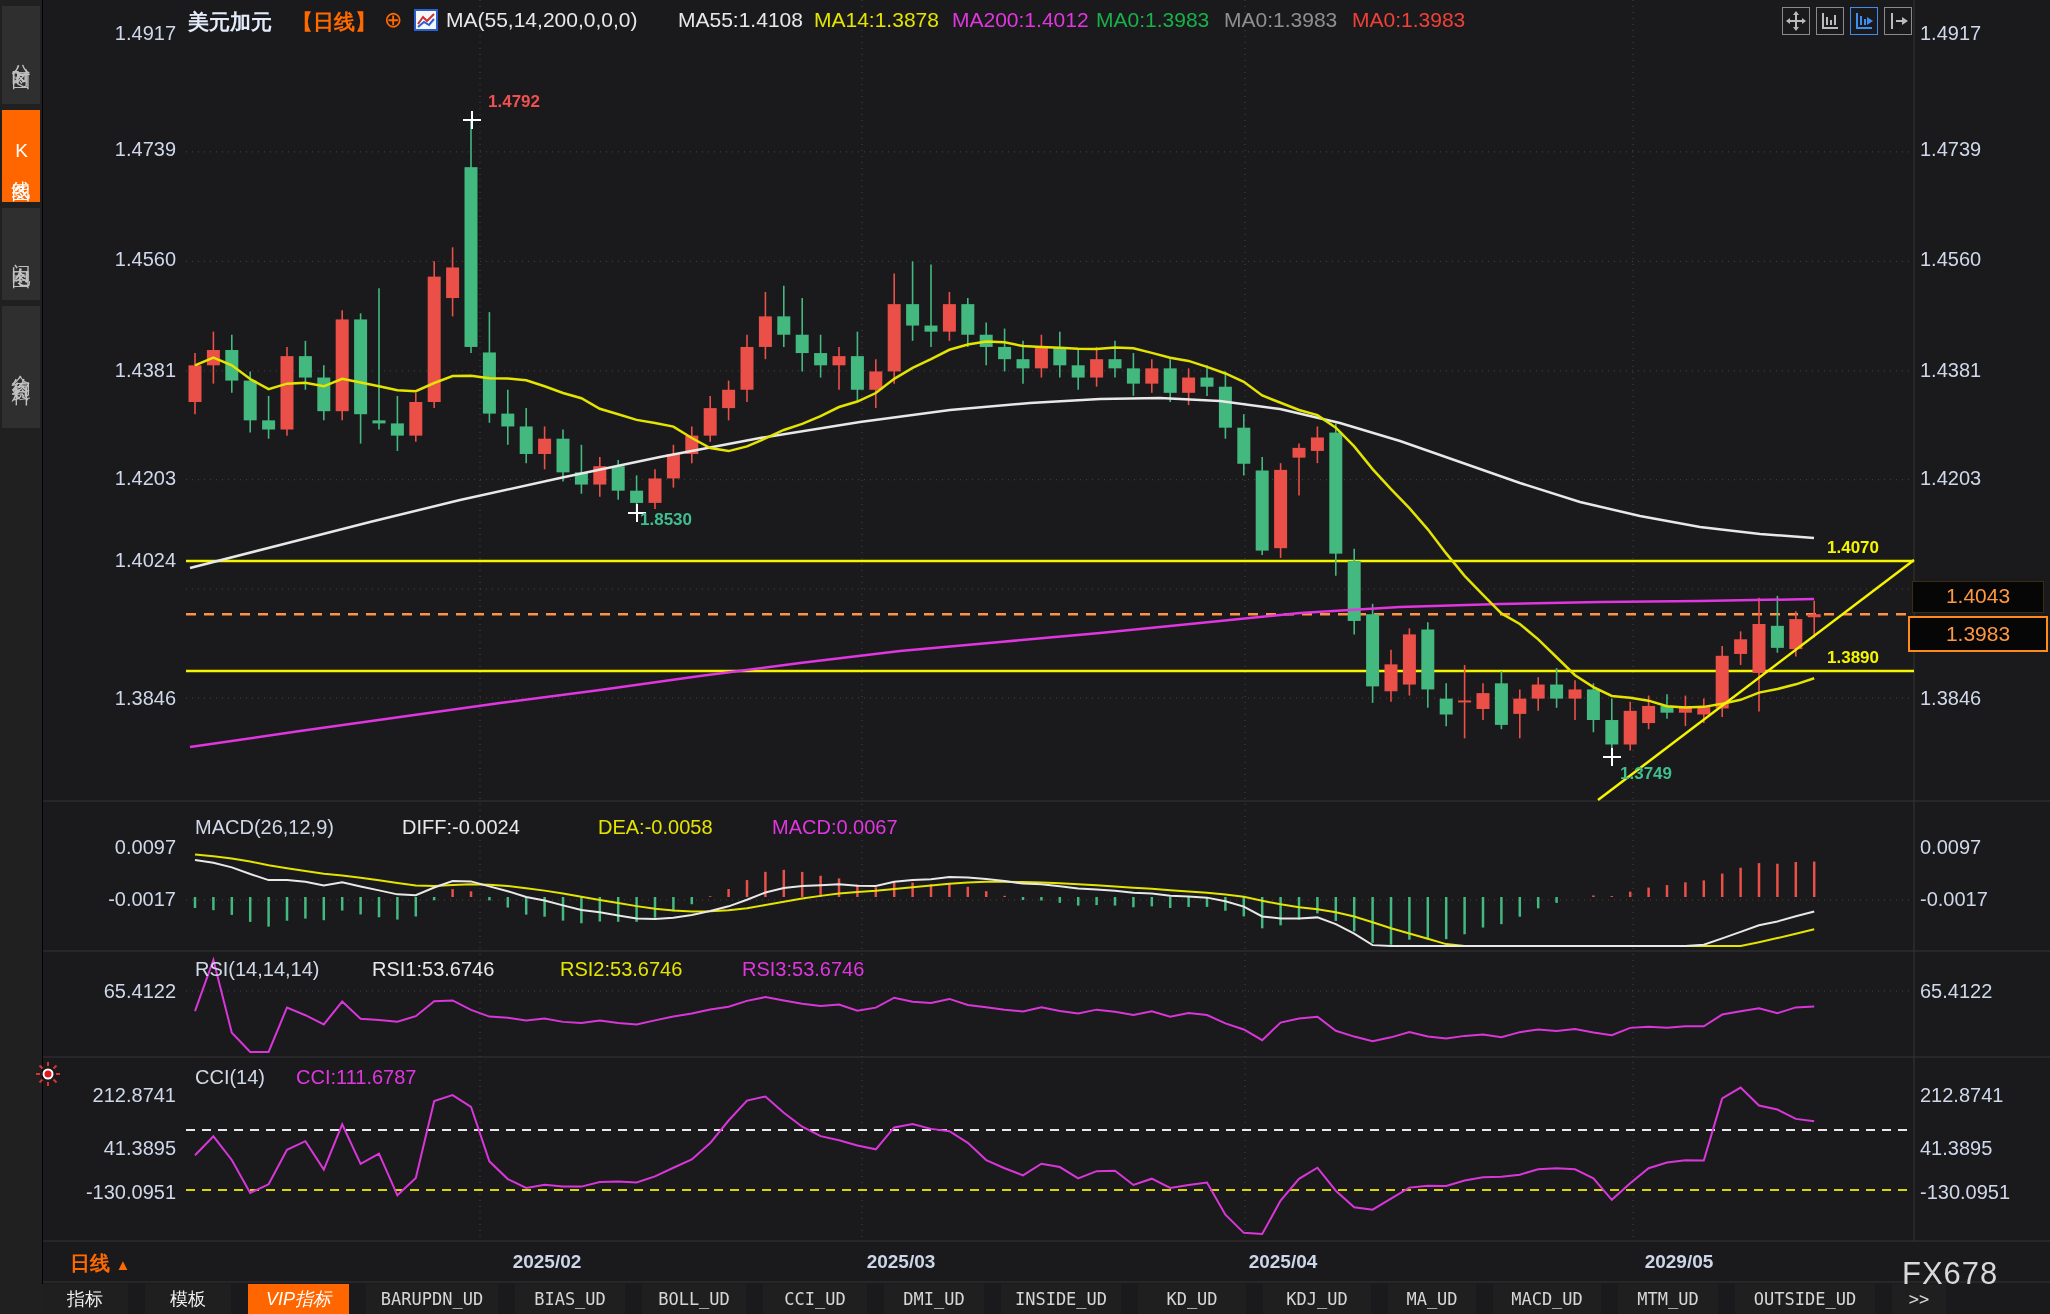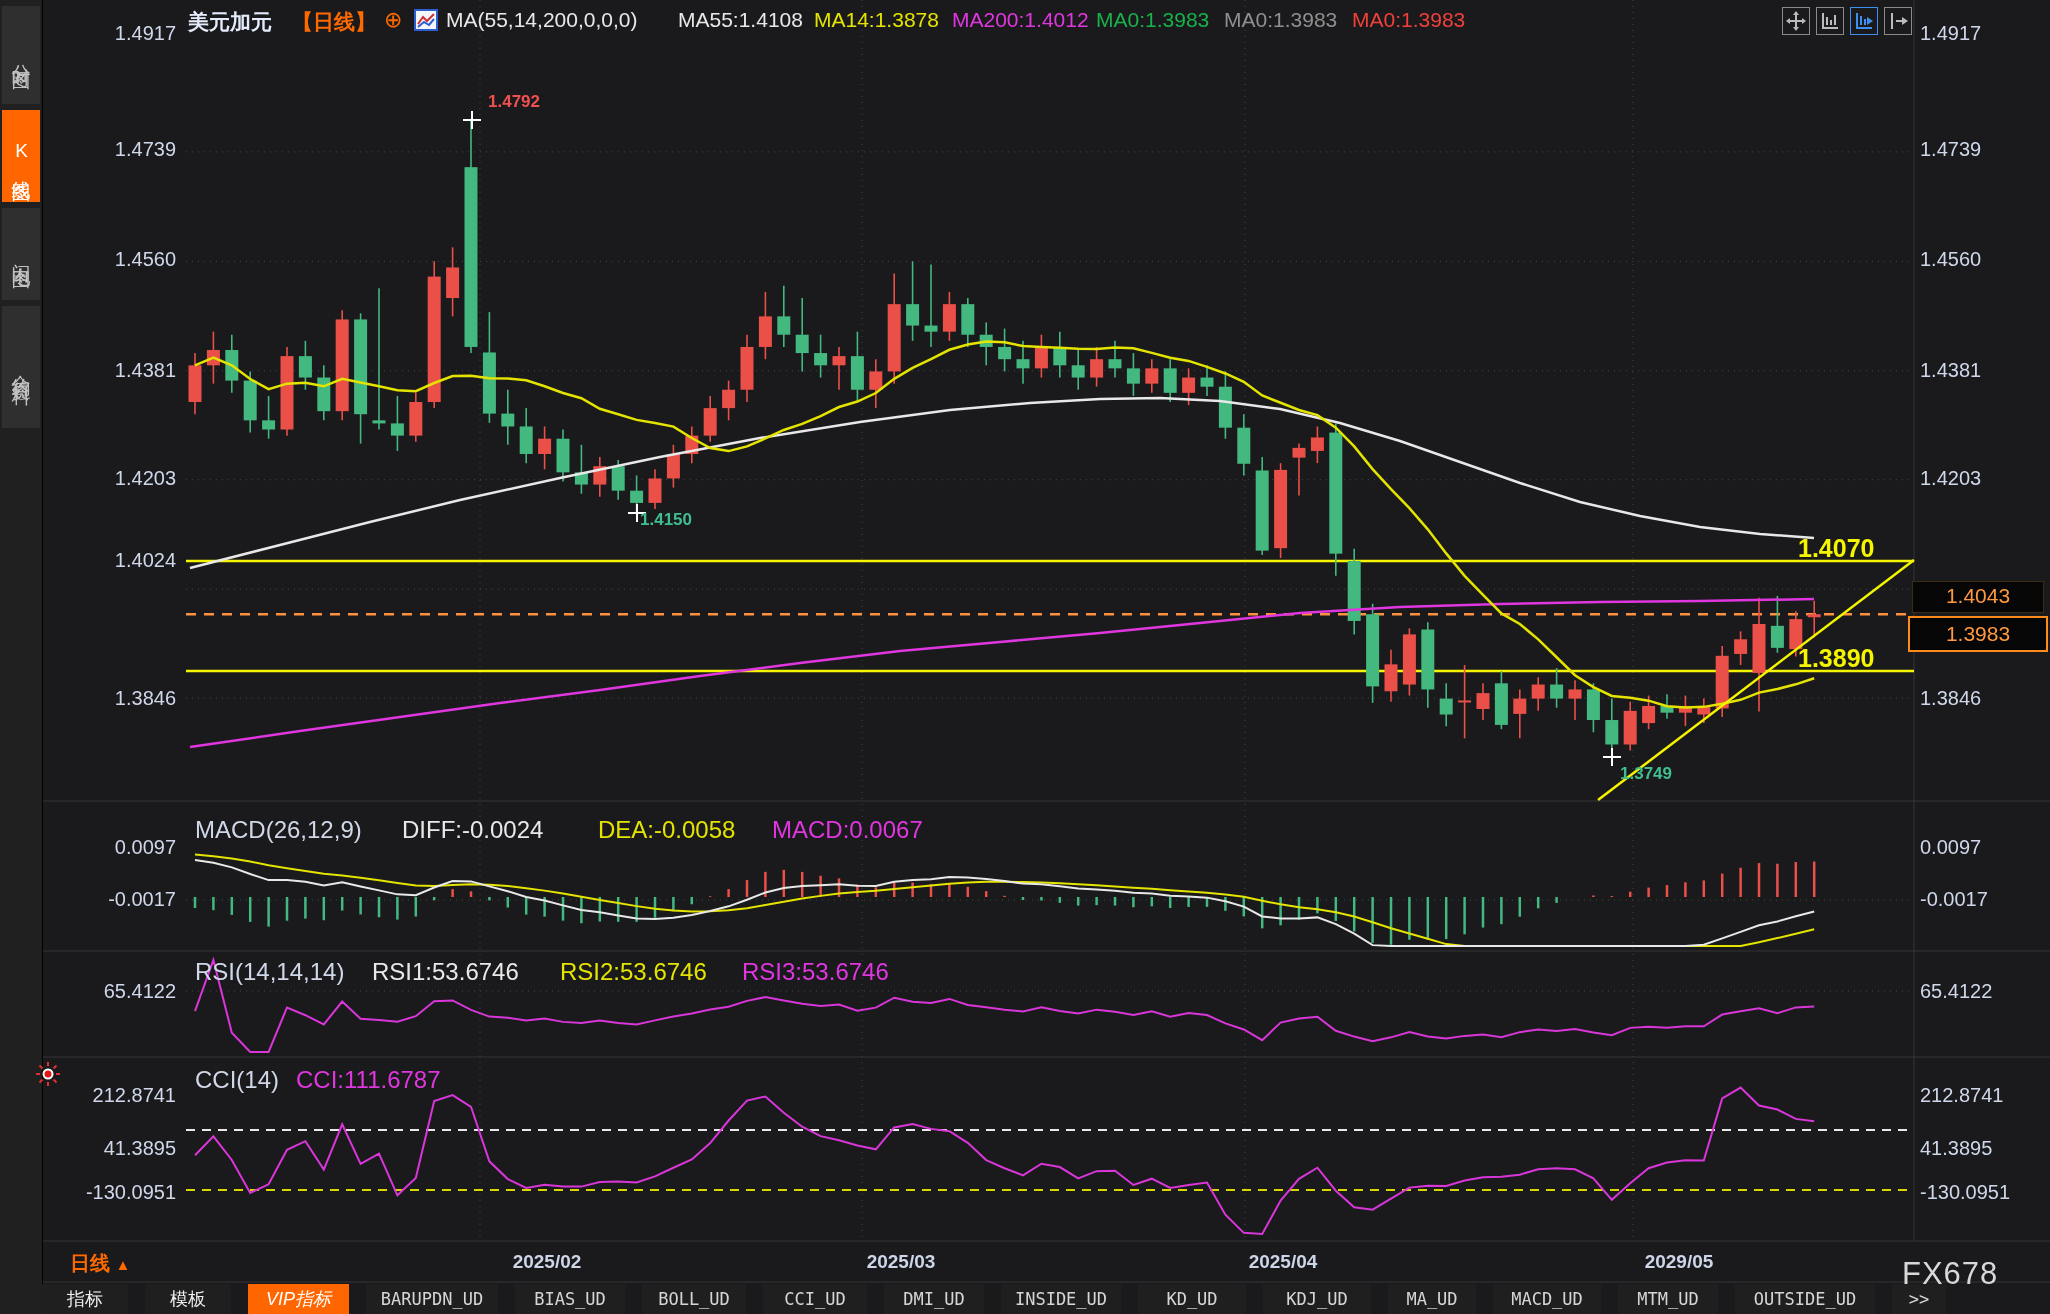--- a/index.html
+++ b/index.html
@@ -12,24 +12,24 @@
   .side-item{position:absolute;left:2px;width:38px;background:#2f2f2f;color:#c2c2c2;
              writing-mode:vertical-lr;text-orientation:upright;font-size:19px;letter-spacing:4px;
              display:flex;align-items:center;justify-content:center;}
   .side-item.active{background:#ff6600;color:#fff;}
   
   .hdr{font-size:21px;font-weight:bold;top:8px;}
   
   .axlbl{position:absolute;z-index:3;font-size:20px;color:#cfd8ea;transform:translateY(-50%);white-space:nowrap;}
   .axlbl.left{width:110px;left:66px;text-align:right;}
   .axlbl.right{left:1920px;text-align:left;}
-  .ylv{position:absolute;z-index:3;font-size:25px;font-weight:bold;color:#f5f500;width:110px;text-align:left;left:1798px;transform:translateY(-50%);}
+  .ylv{position:absolute;z-index:3;font-size:17px;font-weight:bold;color:#f5f500;width:110px;text-align:center;left:1798px;transform:translateY(-50%);}
   .pricebox{position:absolute;z-index:4;font-size:21px;color:#ff9940;background:#060606;text-align:center;line-height:28px;}
   .ann{position:absolute;z-index:3;font-size:17px;font-weight:bold;}
-  .panel-h{position:absolute;z-index:3;font-size:24px;}
+  .panel-h{position:absolute;z-index:3;font-size:20px;}
   .datelbl{position:absolute;z-index:3;font-size:19px;font-weight:bold;color:#ccd6e8;transform:translateX(-50%);top:1251px;}
   
   #tabbar{position:absolute;left:42px;top:1284px;height:30px;z-index:4;display:flex;gap:17px;}
   .tab{height:30px;background:#1f1f1f;color:#d6d6d6;font-size:17px;display:flex;align-items:center;justify-content:center;
        font-family:"DejaVu Sans Mono",monospace;}
   .tab.cn{font-family:"Liberation Sans","DejaVu Sans",sans-serif;font-size:18px;color:#f0f0f0;}
   .tab.vip{background:#ff6600;color:#fff;}
   .iconbtn{position:absolute;top:7px;width:26px;height:26px;border:1px solid #8a8a8a;z-index:4;display:flex;align-items:center;justify-content:center;}
   .iconbtn.active{border-color:#3d8ef0;}
   #watermark{position:absolute;left:1902px;top:1256px;font-size:31px;color:#d8d8d8;z-index:3;letter-spacing:1px;text-align:right;}
@@ -443,21 +443,21 @@
   <div class="axlbl right" style="top:1095px;">212.8741</div>
   <div class="axlbl right" style="top:1148px;">41.3895</div>
   <div class="axlbl right" style="top:1192px;">-130.0951</div>
 
   <div class="ylv" style="top:548px;">1.4070</div>
   <div class="ylv" style="top:658px;">1.3890</div>
   <div class="pricebox" style="left:1912px;top:581px;width:130px;height:30px;border:1px solid #3a2c12;">1.4043</div>
   <div class="pricebox" style="left:1908px;top:616px;width:136px;height:32px;line-height:32px;border:2px solid #ff8c1a;">1.3983</div>
 
   <div class="ann" style="left:488px;top:92px;color:#f05050;">1.4792</div>
-  <div class="ann" style="left:640px;top:510px;color:#3fbf8f;">1.4150</div>
+  <div class="ann" style="left:640px;top:510px;color:#3fbf8f;">1.8530</div>
   <div class="ann" style="left:1620px;top:764px;color:#3fbf8f;">1.3749</div>
 
   <div class="panel-h" style="left:195px;top:816px;color:#d0d8e8;">MACD(26,12,9)</div>
   <div class="panel-h" style="left:402px;top:816px;color:#e8e8e8;">DIFF:-0.0024</div>
   <div class="panel-h" style="left:598px;top:816px;color:#e4e400;">DEA:-0.0058</div>
   <div class="panel-h" style="left:772px;top:816px;color:#e036e0;">MACD:0.0067</div>
 
   <div class="panel-h" style="left:195px;top:958px;color:#d0d8e8;">RSI(14,14,14)</div>
   <div class="panel-h" style="left:372px;top:958px;color:#e8e8e8;">RSI1:53.6746</div>
   <div class="panel-h" style="left:560px;top:958px;color:#e4e400;">RSI2:53.6746</div>

